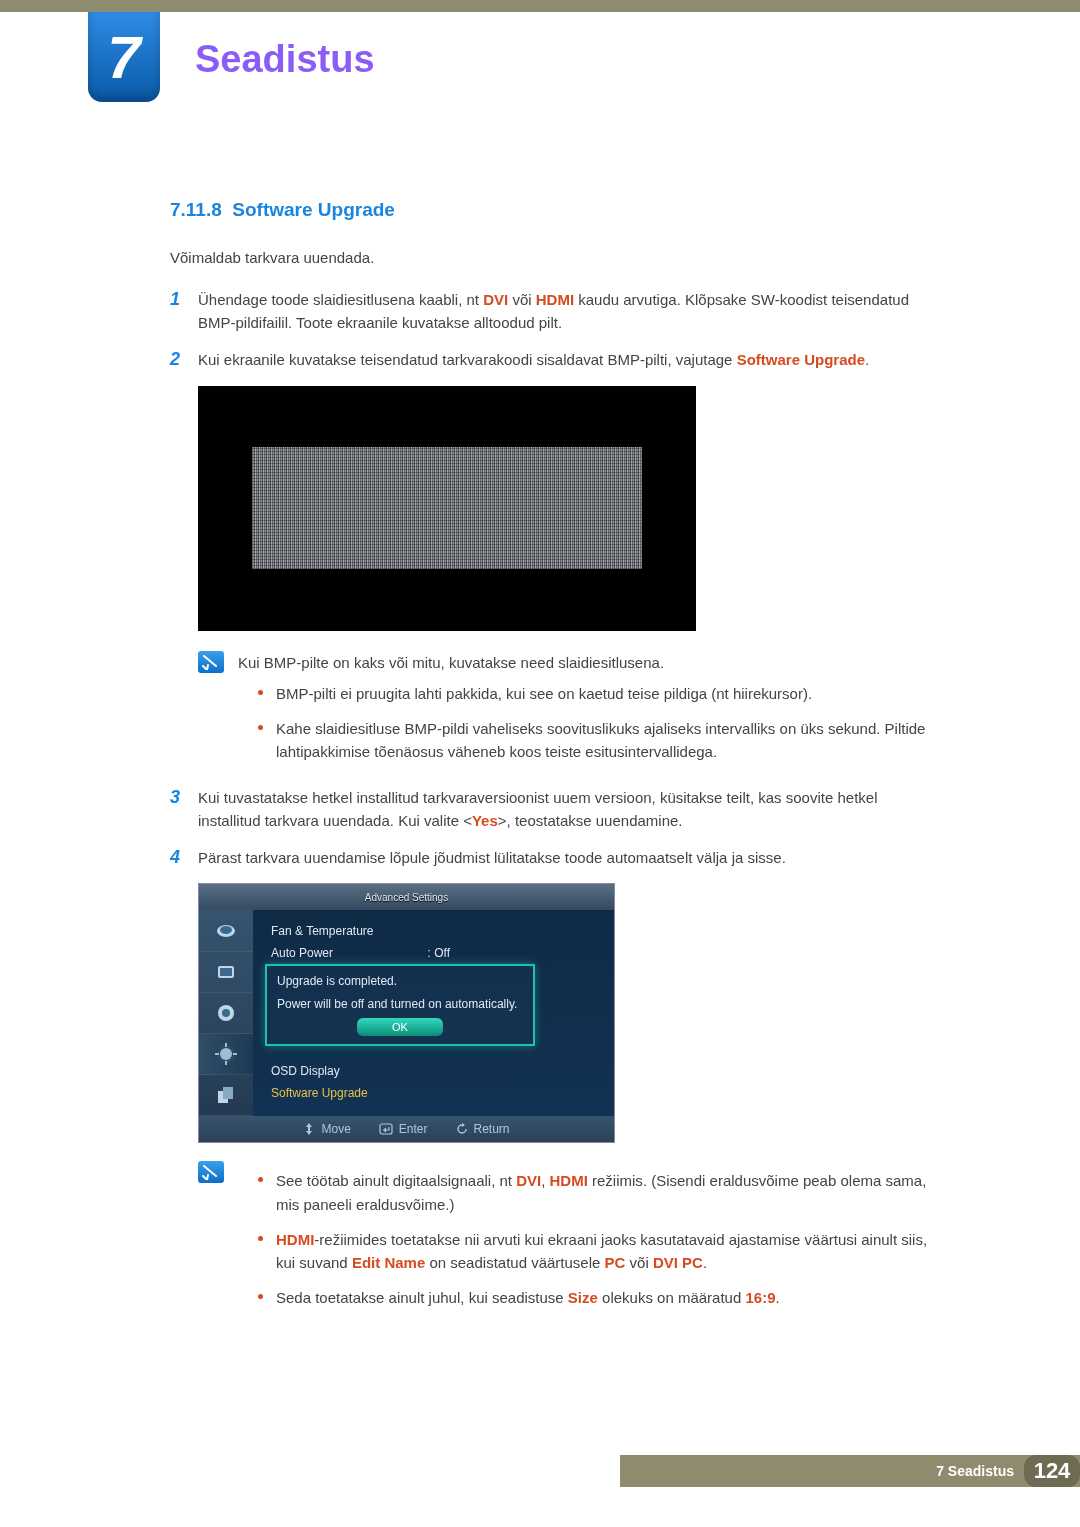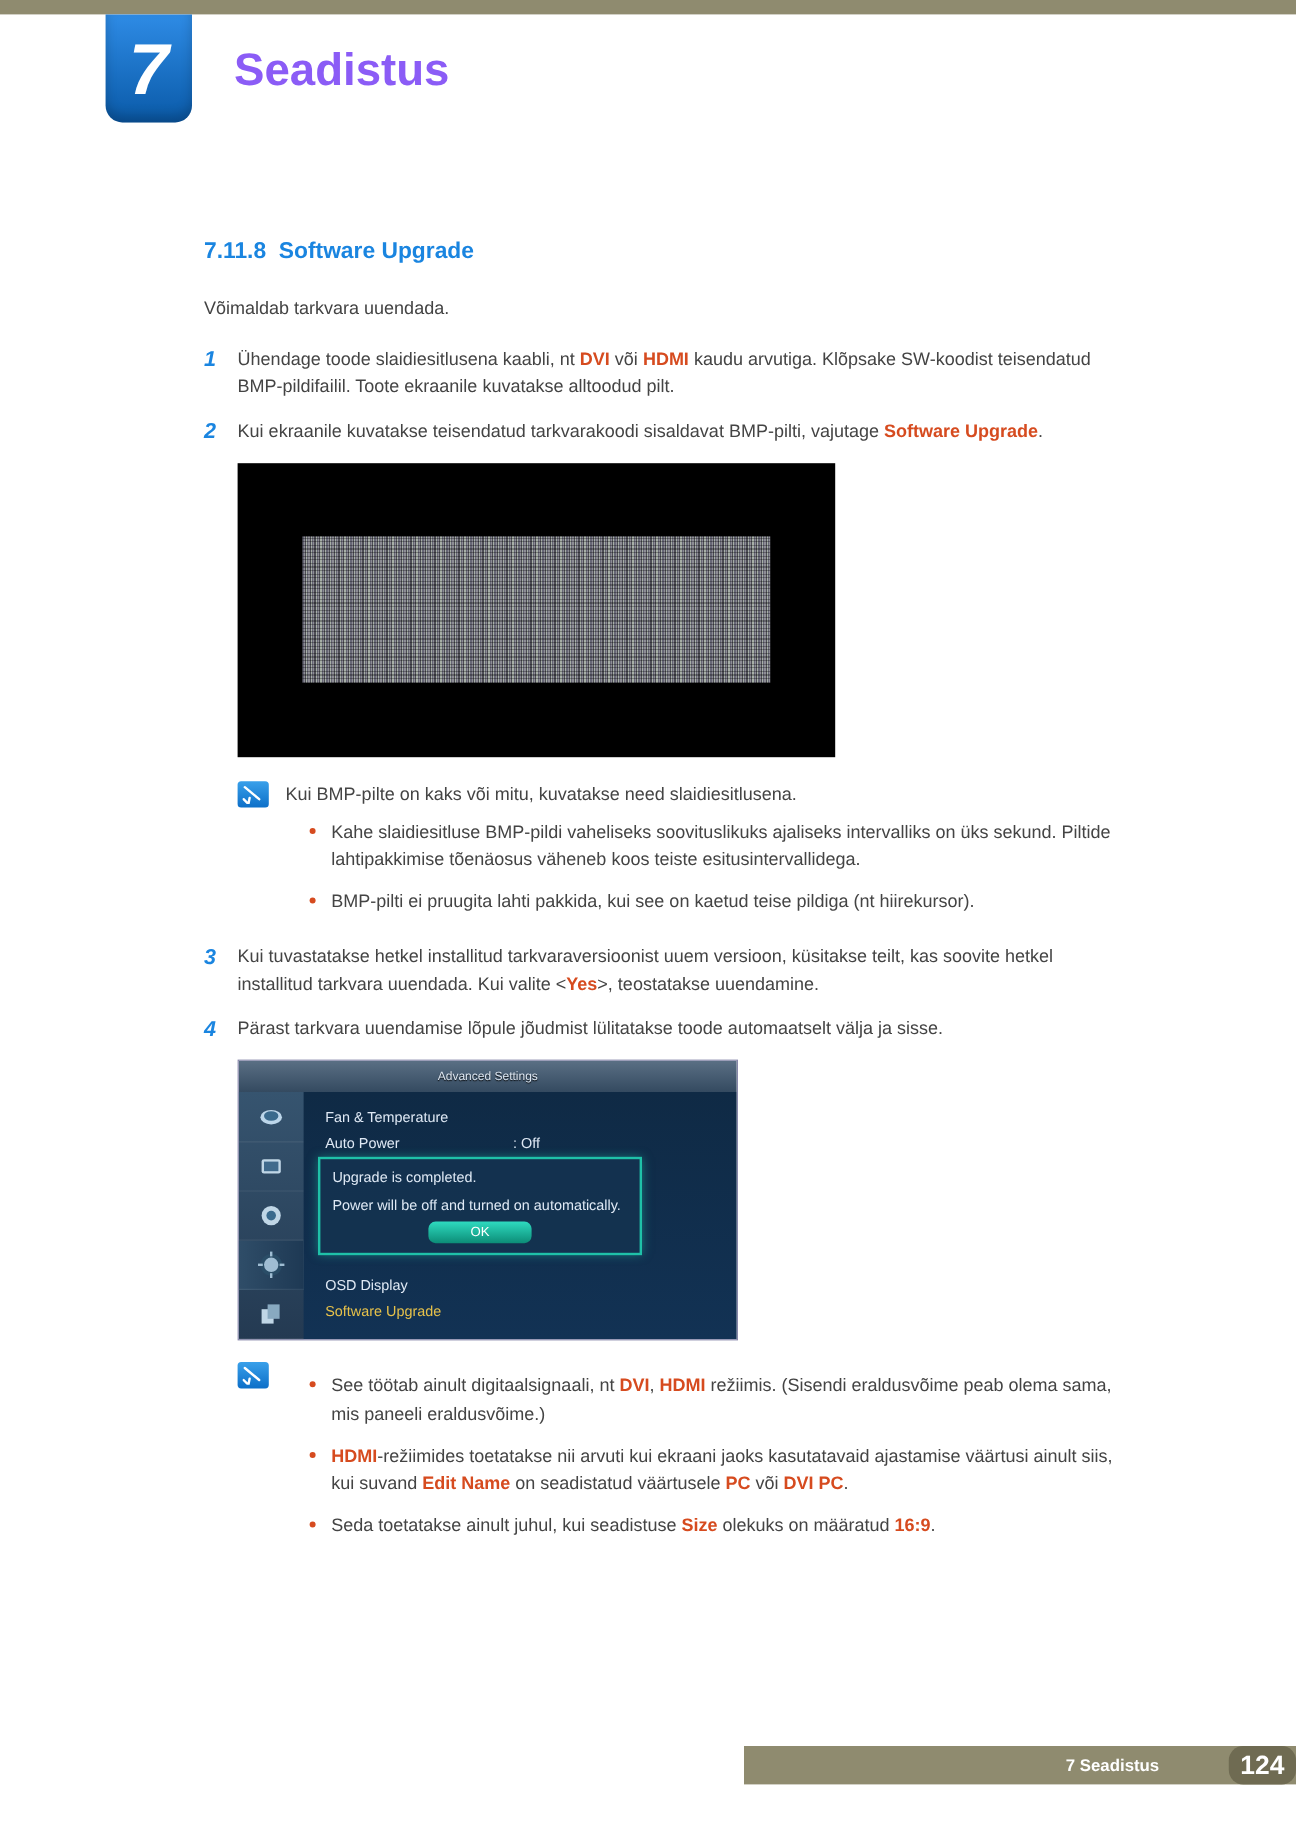--- a/index.html
+++ b/index.html
@@ -216,21 +216,20 @@
     height: 32px;
   }
   .foot-stripe {
     height: 32px;
     background: #8f8b6f;
     margin-left: 620px;
     display: flex;
     align-items: center;
     justify-content: flex-end;
     padding-right: 0;
-    gap: 48px;
   }
   .foot-chapter {
     color: #fff;
     font-size: 14px;
     font-weight: bold;
     margin-right: 10px;
   }
   .foot-num {
     background: #6f6b52;
     height: 32px;
@@ -279,22 +278,22 @@
 
   <div class="note-row">
     <div class="note-icon">
       <svg width="18" height="16" viewBox="0 0 18 16">
           <path d="M2 2 L14 12 M1 12 L5 16 L6 11" stroke="#fff" stroke-width="2" fill="none" stroke-linecap="round"></path>
         </svg>
     </div>
     <div class="note-body">
       <div>Kui BMP-pilte on kaks või mitu, kuvatakse need slaidiesitlusena.</div>
       <ul class="redbullets" style="padding-left:20px;">
+        <li>BMP-pilti ei pruugita lahti pakkida, kui see on kaetud teise pildiga (nt hiirekursor).</li>
         <li>Kahe slaidiesitluse BMP-pildi vaheliseks soovituslikuks ajaliseks intervalliks on üks sekund. Piltide lahtipakkimise tõenäosus väheneb koos teiste esitusintervallidega.</li>
-        <li>BMP-pilti ei pruugita lahti pakkida, kui see on kaetud teise pildiga (nt hiirekursor).</li>
       </ul>
     </div>
   </div>
 
   <div class="step">
     <div class="step-num">3</div>
     <div class="step-body">
       <span>Kui tuvastatakse hetkel installitud tarkvaraversioonist uuem versioon, küsitakse teilt, kas soovite hetkel installitud tarkvara uuendada. Kui valite &lt;</span><span class="hi">Yes</span><span>&gt;, teostatakse uuendamine.</span>
     </div>
   </div>
@@ -358,20 +357,42 @@
         <div class="osd-row yellow">
             <span>Software Upgrade</span>
           </div>
 
         <div class="osd-dialog">
           <div class="line">Upgrade is completed.</div>
           <div class="line">Power will be off and turned on automatically.</div>
           <div class="osd-ok">OK</div>
         </div>
       </div>
+    </div>
+    <div class="osd-footer">
+      <span>
+        <svg width="12" height="12" viewBox="0 0 12 12">
+            <path d="M6 0 L9 4 H7 V8 H9 L6 12 L3 8 H5 V4 H3 Z" fill="#a9c8e4"></path>
+          </svg>
+        <span>Move</span>
+      </span>
+      <span>
+        <svg width="14" height="12" viewBox="0 0 14 12">
+            <rect x="1" y="1" width="12" height="10" rx="2" fill="none" stroke="#a9c8e4" stroke-width="1.2"></rect>
+            <path d="M10 4 V7 H5 L7 5 M5 7 L7 9" stroke="#a9c8e4" stroke-width="1.2" fill="none"></path>
+          </svg>
+        <span>Enter</span>
+      </span>
+      <span>
+        <svg width="12" height="12" viewBox="0 0 12 12">
+            <path d="M10 6 A4 4 0 1 1 6 2" fill="none" stroke="#a9c8e4" stroke-width="1.4"></path>
+            <path d="M6 0 L9 2 L6 4 Z" fill="#a9c8e4"></path>
+          </svg>
+        <span>Return</span>
+      </span>
     </div>
   </div>
 
   <div class="note-row">
     <div class="note-icon">
       <svg width="18" height="16" viewBox="0 0 18 16">
           <path d="M2 2 L14 12 M1 12 L5 16 L6 11" stroke="#fff" stroke-width="2" fill="none" stroke-linecap="round"></path>
         </svg>
     </div>
     <div class="note-body">

